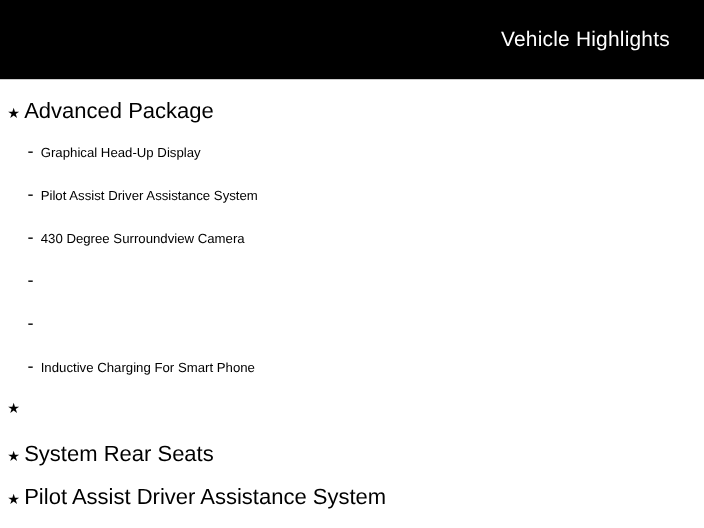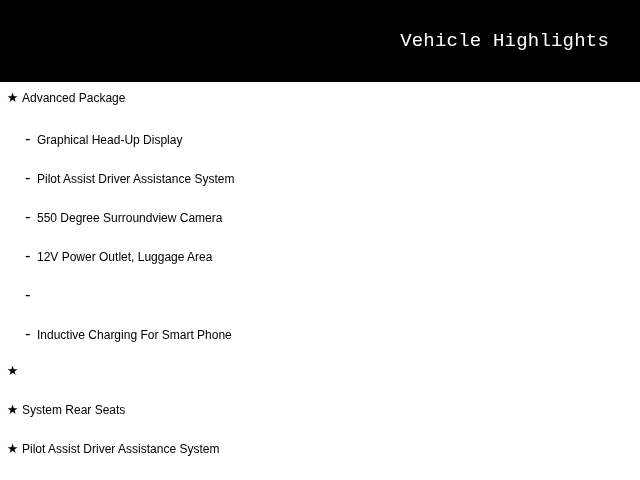--- a/index.html
+++ b/index.html
@@ -18,28 +18,27 @@
     width: 640px;
     height: 480px;
     background: #ffffff;
     box-sizing: border-box;
   }
   .header-bar {
     position: absolute;
     top: 0;
     left: 0;
     width: 640px;
-    height: 82px;
+    height: 72px;
     background: #000000;
     display: flex;
     align-items: center;
     justify-content: flex-end;
     box-sizing: border-box;
     padding-right: 31px;
-    font-family: Liberation Mono, monospace;
   }
   .header-title {
     color: #ffffff;
     font-size: 19px;
     font-weight: normal;
     letter-spacing: 0.2px;
     line-height: 1;
   }
   .content {
     position: absolute;
@@ -60,21 +59,21 @@
     min-width: 22px;
     text-align: center;
     color: #000000;
     font-size: 13px;
     line-height: 1;
     padding-left: 3px;
     box-sizing: border-box;
   }
   .feature-label {
     color: #000000;
-    font-size: 12px;
+    font-size: 20px;
     line-height: 1;
   }
   .sub-row {
     display: flex;
     align-items: baseline;
     height: 39px;
     box-sizing: border-box;
     padding-left: 25px;
   }
   .sub-dash {
@@ -108,25 +107,24 @@
     <div class="sub-row">
       <span class="sub-dash">-</span>
       <span class="sub-label">Graphical Head-Up Display</span>
     </div>
     <div class="sub-row">
       <span class="sub-dash">-</span>
       <span class="sub-label">Pilot Assist Driver Assistance System</span>
     </div>
     <div class="sub-row">
       <span class="sub-dash">-</span>
-      <span class="sub-label">550 Degree Surroundview Camera</span>
+      <span class="sub-label">430 Degree Surroundview Camera</span>
     </div>
     <div class="sub-row">
       <span class="sub-dash">-</span>
-      <span class="sub-label">12V Power Outlet, Luggage Area</span>
     </div>
     <div class="sub-row">
       <span class="sub-dash">-</span>
     </div>
     <div class="sub-row">
       <span class="sub-dash">-</span>
       <span class="sub-label">Inductive Charging For Smart Phone</span>
     </div>
 
     <div class="feature-row">

